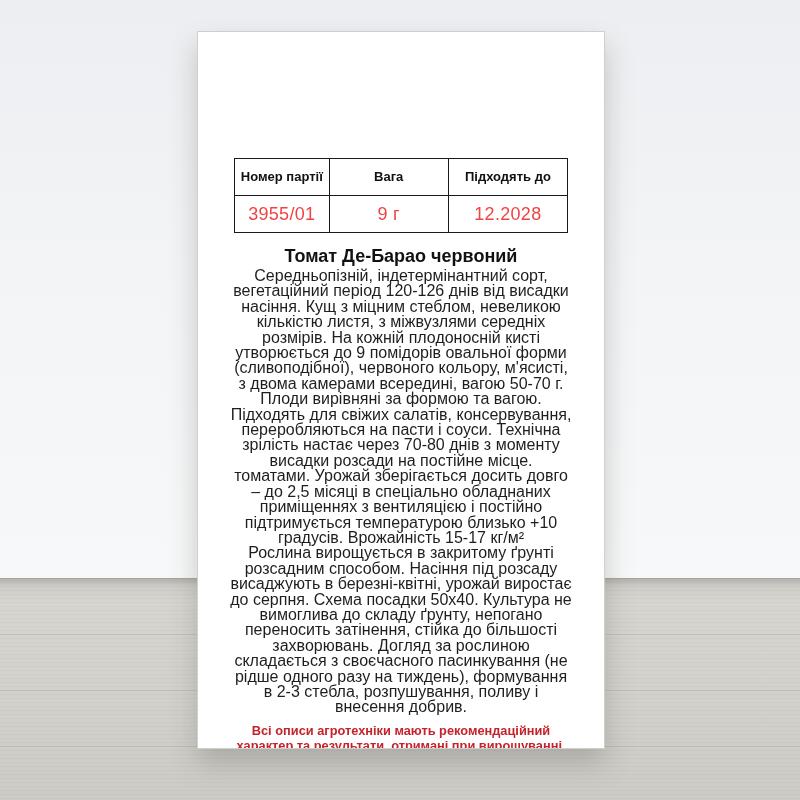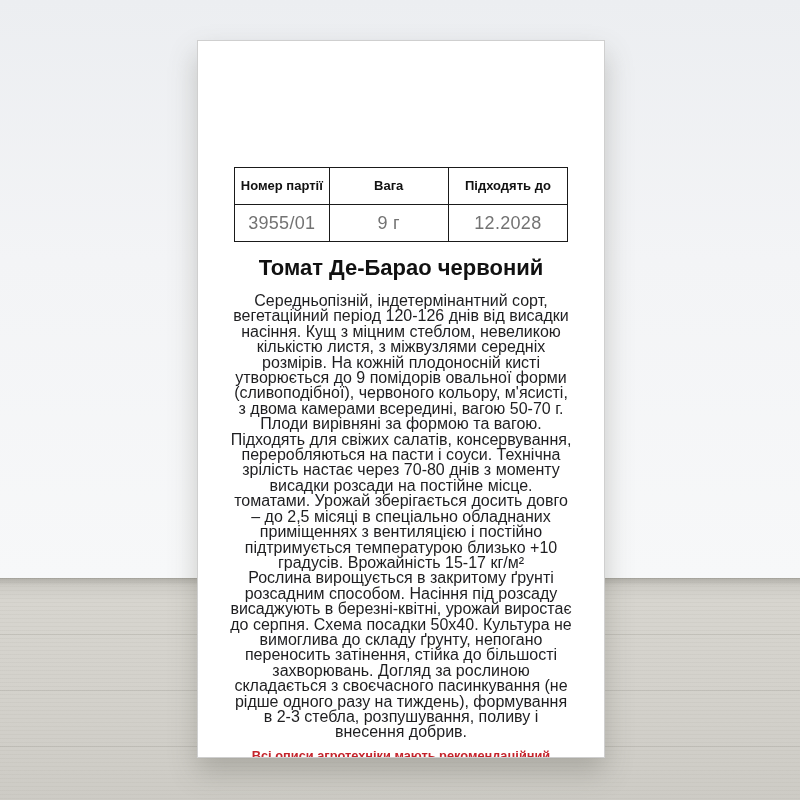--- a/index.html
+++ b/index.html
@@ -18,40 +18,40 @@
     background:
       repeating-linear-gradient(180deg, rgba(130,128,120,0.18) 0 1px, rgba(0,0,0,0) 1px 56px),
       repeating-linear-gradient(180deg, rgba(160,158,148,0.10) 0 1px, rgba(0,0,0,0) 1px 4px),
       linear-gradient(180deg,#c9c7c1 0%,#d7d5cf 10%,#d3d1cb 55%,#cdcbc5 100%);
   }
   .floor::before{
     content:"";position:absolute;left:0;top:0;width:100%;height:8px;
     background:linear-gradient(180deg,rgba(120,118,110,0.30),rgba(0,0,0,0));
   }
   .packet{
-    position:absolute;left:197px;top:40px;width:408px;height:718px;
+    position:absolute;left:197px;top:31px;width:408px;height:718px;
     background:#ffffff;border:1px solid #cfcfcf;box-sizing:border-box;
     box-shadow:0 14px 26px rgba(90,88,80,0.30);
     overflow:hidden;
   }
   .p-table{
     width:334px;margin:126px auto 0;border-collapse:collapse;table-layout:fixed;
   }
   .p-table td{
     border:1.5px solid #1a1a1a;text-align:center;vertical-align:middle;padding:2px 4px;
   }
   .p-table .hdr td{
     font-weight:bold;font-size:13px;line-height:14px;color:#111;height:32px;
   }
   .p-table .val td{
-    color:#737373;font-size:18px;height:32px;letter-spacing:0.3px;
+    color:#ef4444;font-size:18px;height:32px;letter-spacing:0.3px;
   }
   .col-1{width:28%;} .col-2{width:36%;} .col-3{width:36%;}
   .title{
-    margin:13px 10px 12px;text-align:center;font-weight:bold;font-size:22px;color:#111;
+    margin:13px 10px 1px;text-align:center;font-weight:bold;font-size:18px;color:#111;
   }
   .body-text{
     margin:0 32px;text-align:center;font-size:16px;line-height:15.4px;color:#1e1e20;
   }
   .agro-heading{
     margin:1px 0;text-align:center;font-weight:bold;font-size:14px;color:#c4232b;
   }
   .disclaimer{
     margin:8px 24px 0;text-align:center;font-weight:bold;font-size:12.8px;line-height:15px;color:#c4232b;
   }

